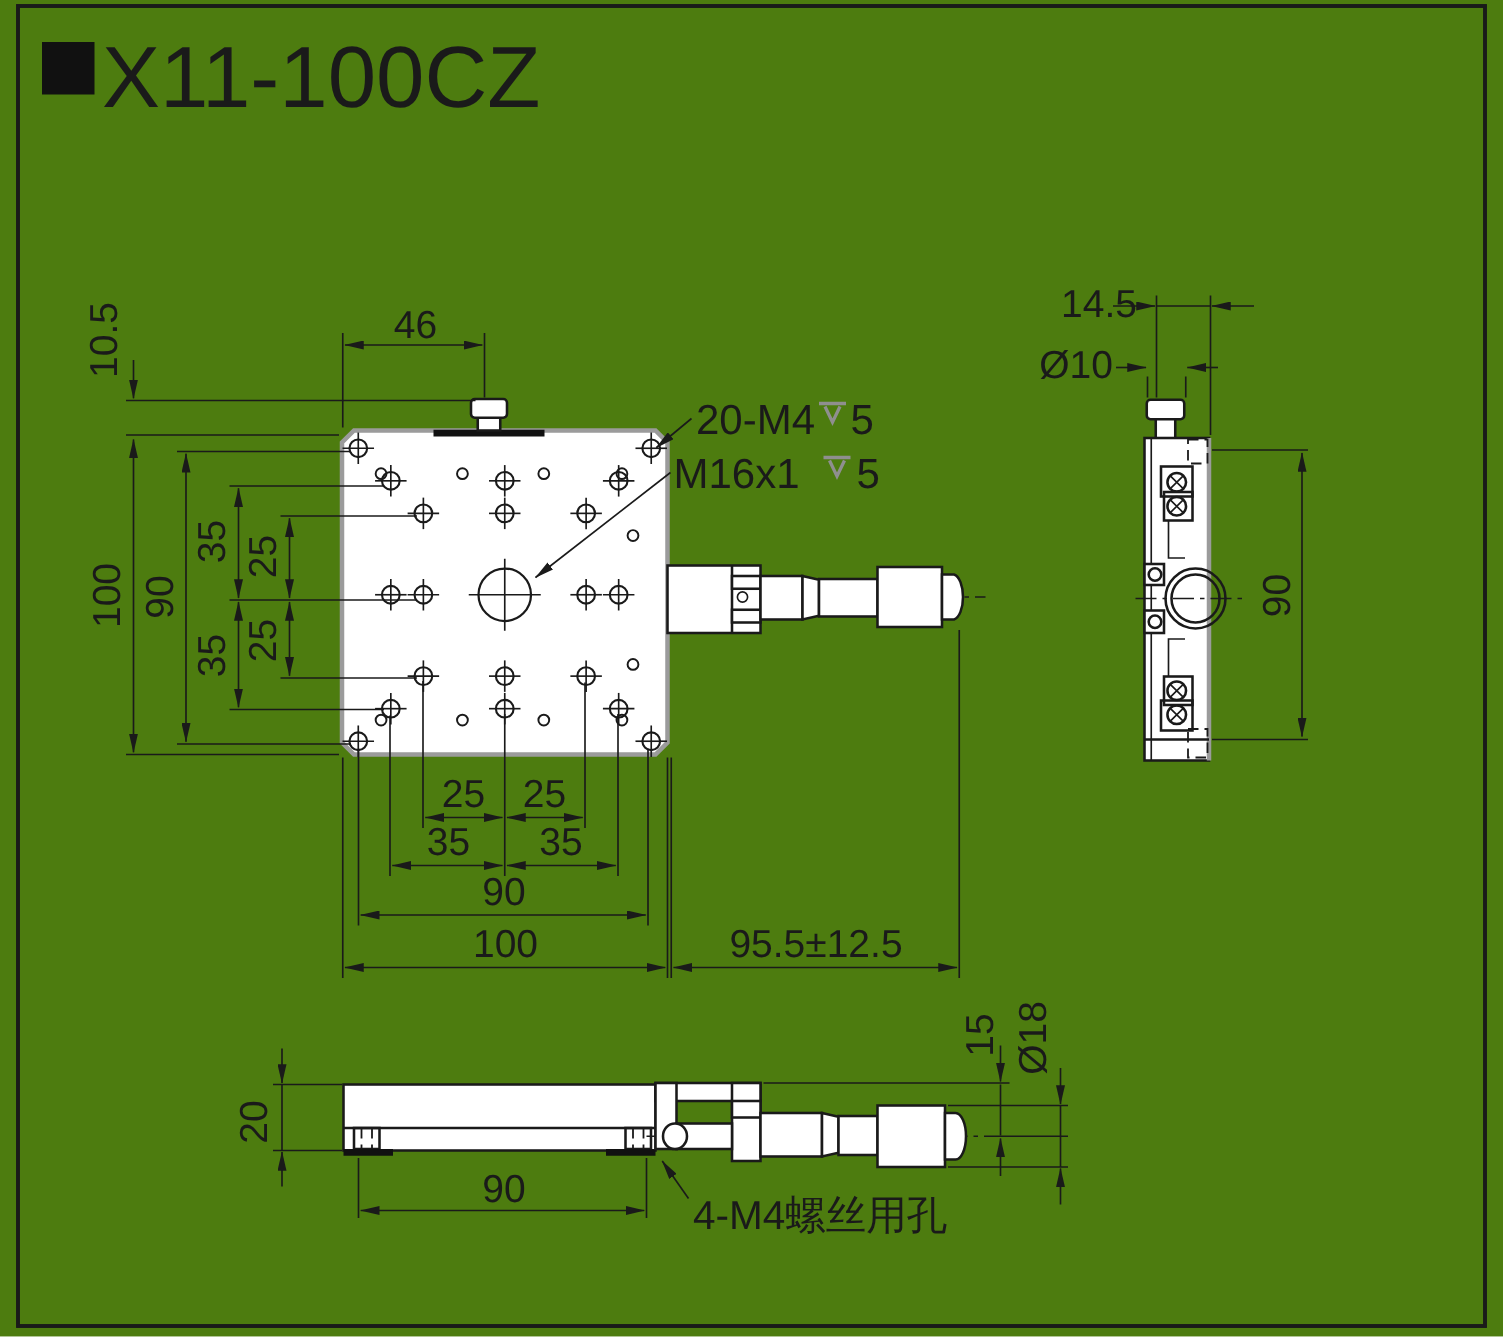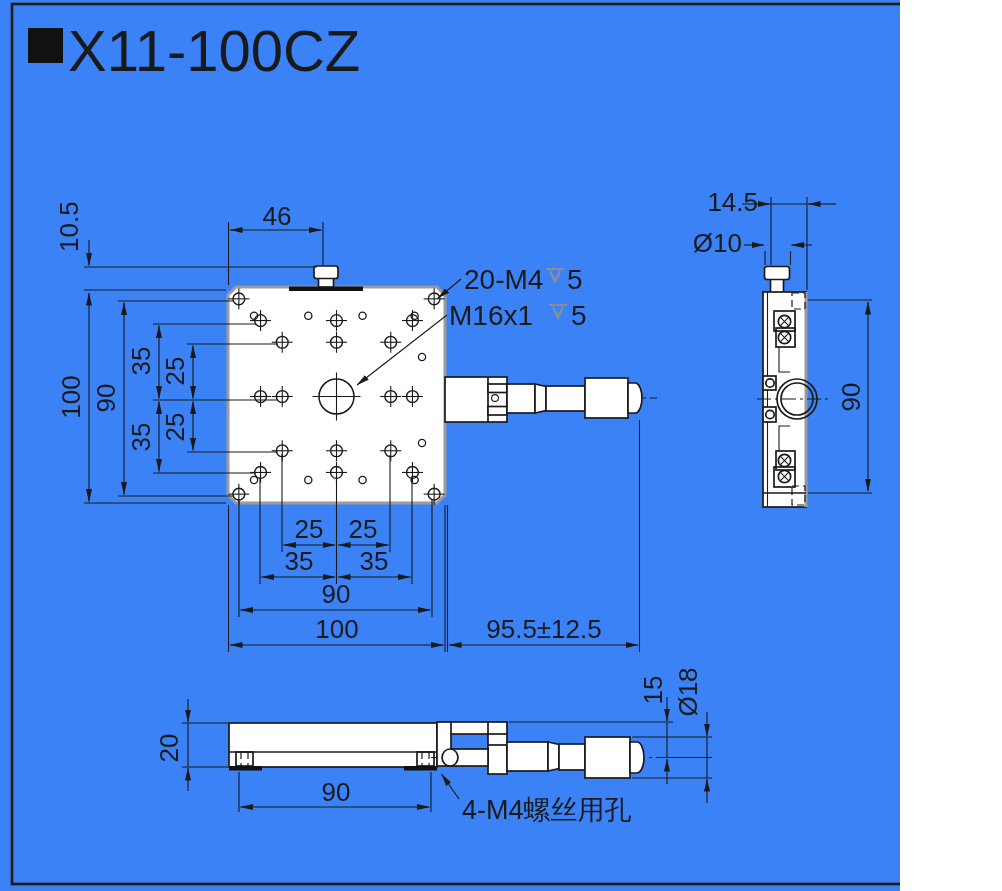--- a/index.html
+++ b/index.html
@@ -1,16 +1,16 @@
 <!DOCTYPE html>
 <html><head>
 <meta charset="utf-8">
 <style>
   html,body{margin:0;padding:0;background:#fff;}
-  #page{position:relative;width:900px;height:891px;background:#3b82f6;overflow:hidden;
+  #page{position:relative;width:1002px;height:891px;background:#4d7c0f;overflow:hidden;
         font-family:"Liberation Sans",sans-serif;}
   svg{position:absolute;left:0;top:0;}
   text{fill:#1a1a1a;font-family:"Liberation Sans",sans-serif;font-size:26px;}
   .ttl{font-size:58px;}
   .lbl{font-size:28px;}
   .cjk{font-size:27px;}
   .ol{stroke:#1a1a1a;stroke-width:1.7;fill:none;}
   .olw{stroke:#1a1a1a;stroke-width:1.7;fill:#fff;}
   .thin{stroke:#1a1a1a;stroke-width:1.1;fill:none;}
   .gray{stroke:#9b9b9b;stroke-width:3;fill:#fff;}

